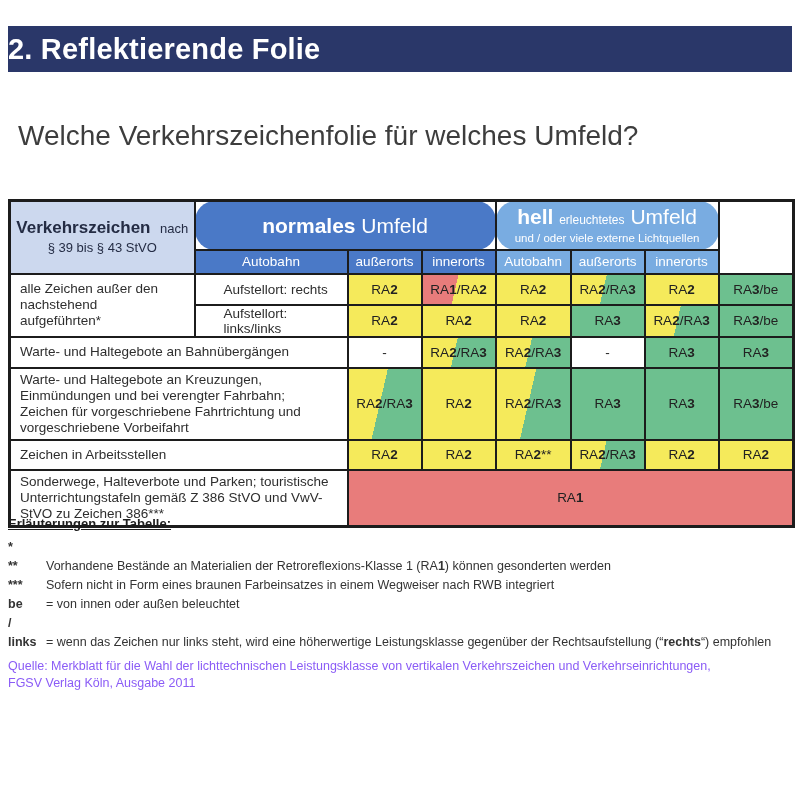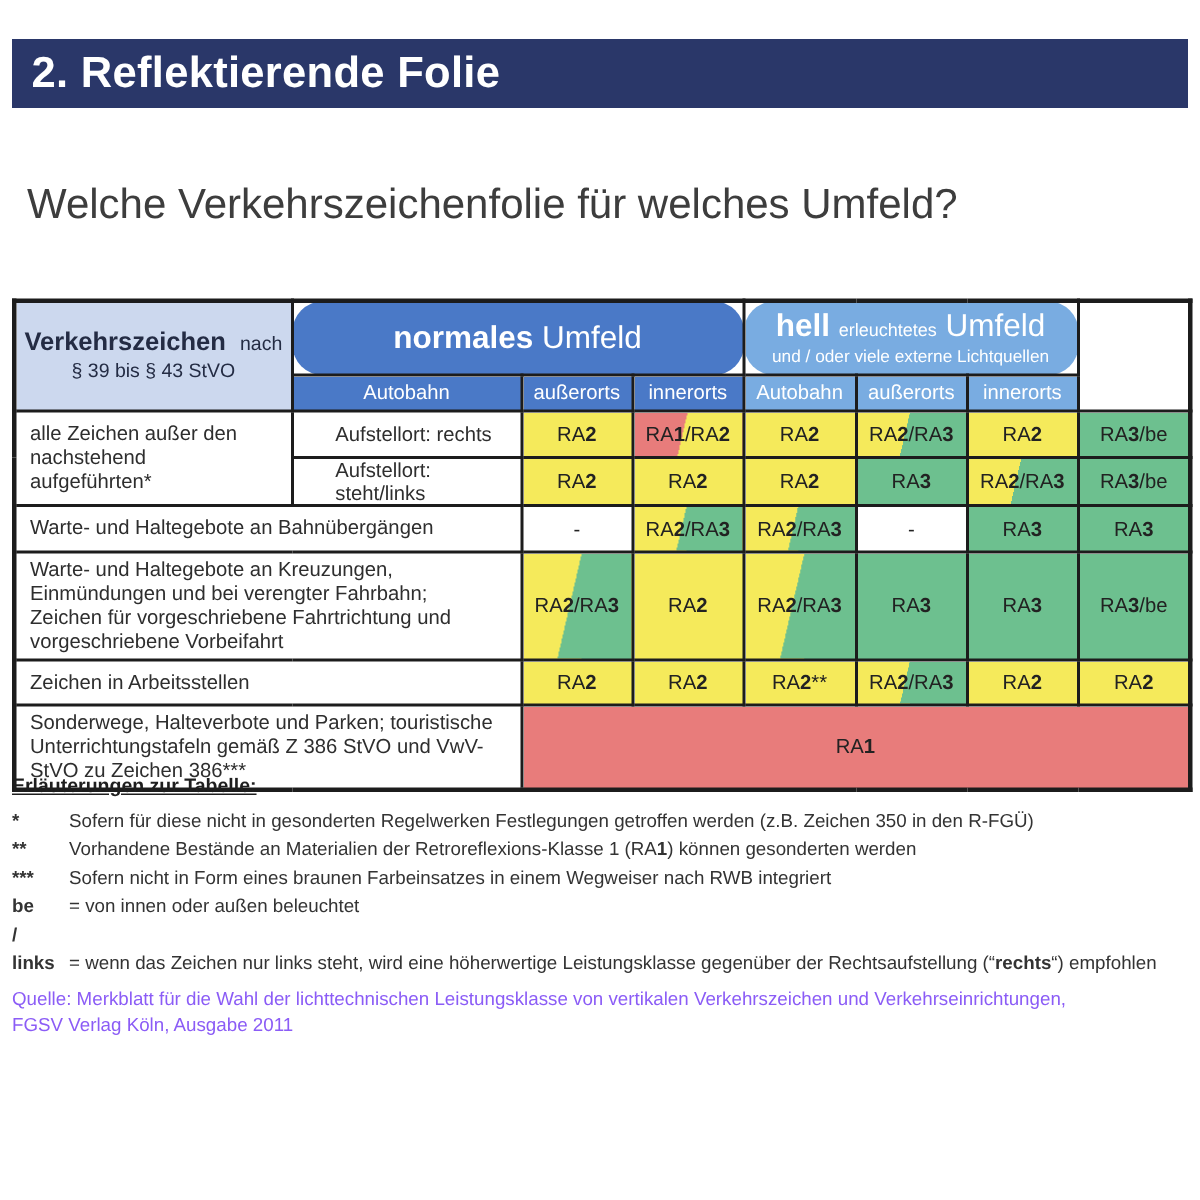--- a/index.html
+++ b/index.html
@@ -11,21 +11,21 @@
     overflow:hidden;
   }
   .page { position:relative; width:800px; height:800px; background:#fff; }
 
   
   .title-bar {
     position:absolute; left:8px; top:26px; width:784px; height:46px;
     background:var(--navy,#2a3769);
     color:#fff;
     display:flex; align-items:center;
-    padding-left:13px;
+    padding-left:0;
     font-size:29px; font-weight:bold;
     letter-spacing:0.2px;
   }
 
   
   .subtitle {
     position:absolute; left:18px; top:120px;
     font-size:28px; color:#3d3d3d;
   }
 
@@ -150,21 +150,21 @@
           <td class="row-label" rowspan="2">alle Zeichen außer den nachstehend aufgeführten*</td>
           <td class="sub-label">Aufstellort: rechts</td>
           <td class="val ra-val c-y">RA<b>2</b></td>
           <td class="val ra-val c-ry">RA<b>1</b>/RA<b>2</b></td>
           <td class="val ra-val c-y">RA<b>2</b></td>
           <td class="val ra-val c-yg">RA<b>2</b>/RA<b>3</b></td>
           <td class="val ra-val c-y">RA<b>2</b></td>
           <td class="val ra-val c-g">RA<b>3</b>/be</td>
         </tr>
         <tr style="height: 30px;">
-          <td class="sub-label">Aufstellort: steht/links</td>
+          <td class="sub-label">Aufstellort: links/links</td>
           <td class="val ra-val c-y">RA<b>2</b></td>
           <td class="val ra-val c-y">RA<b>2</b></td>
           <td class="val ra-val c-y">RA<b>2</b></td>
           <td class="val ra-val c-g">RA<b>3</b></td>
           <td class="val ra-val c-yg">RA<b>2</b>/RA<b>3</b></td>
           <td class="val ra-val c-g">RA<b>3</b>/be</td>
         </tr>
         <tr style="height: 31px;">
           <td class="row-label" colspan="2">Warte- und Haltegebote an Bahnübergängen</td>
           <td class="val ra-val c-w">-</td>
@@ -197,21 +197,20 @@
           <td class="val ra-val c-r" colspan="6">RA<b>1</b></td>
         </tr>
       </tbody>
   </table>
 
   <div class="notes">
     <div class="notes-heading">Erläuterungen zur Tabelle:</div>
     <div id="footnotes">
         <div class="fn">
           <span class="fn-marker">*</span>
-          <span class="fn-text"><span class="seg">Sofern für diese nicht in gesonderten Regelwerken Festlegungen getroffen werden (z.B. Zeichen 350 in den R-FGÜ)</span></span>
         </div>
         <div class="fn">
           <span class="fn-marker">**</span>
           <span class="fn-text"><span class="seg">Vorhandene Bestände an Materialien der Retroreflexions-Klasse 1 (RA</span><span class="seg-b">1</span><span class="seg">) können gesonderten werden</span></span>
         </div>
         <div class="fn">
           <span class="fn-marker">***</span>
           <span class="fn-text"><span class="seg">Sofern nicht in Form eines braunen Farbeinsatzes in einem Wegweiser nach RWB integriert</span></span>
         </div>
         <div class="fn">

